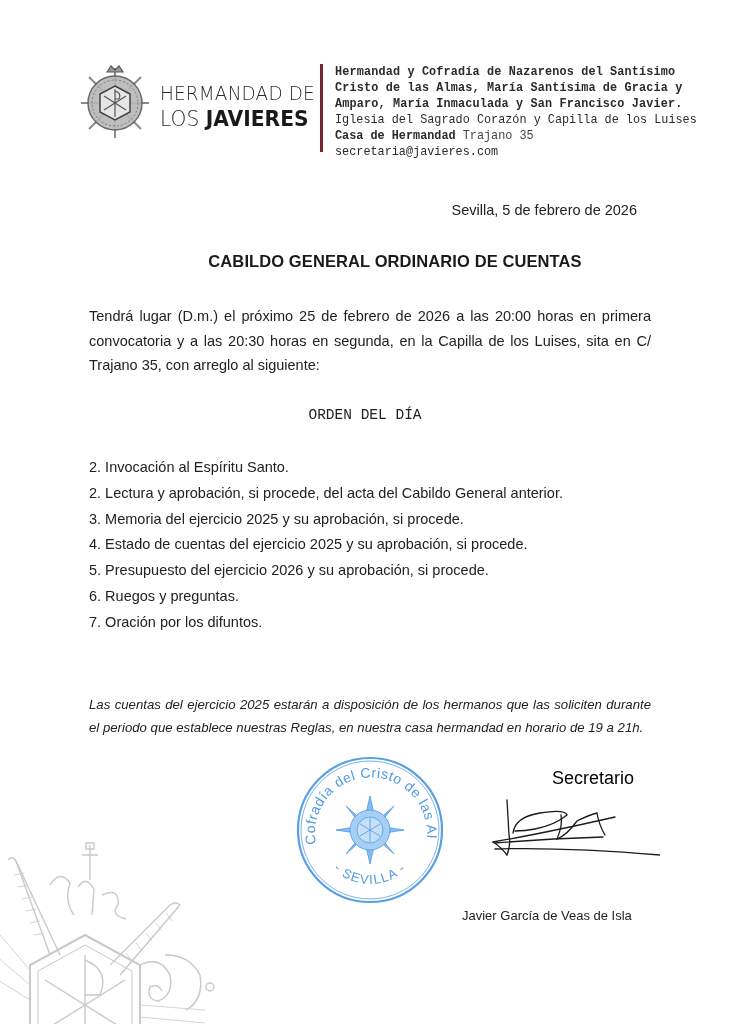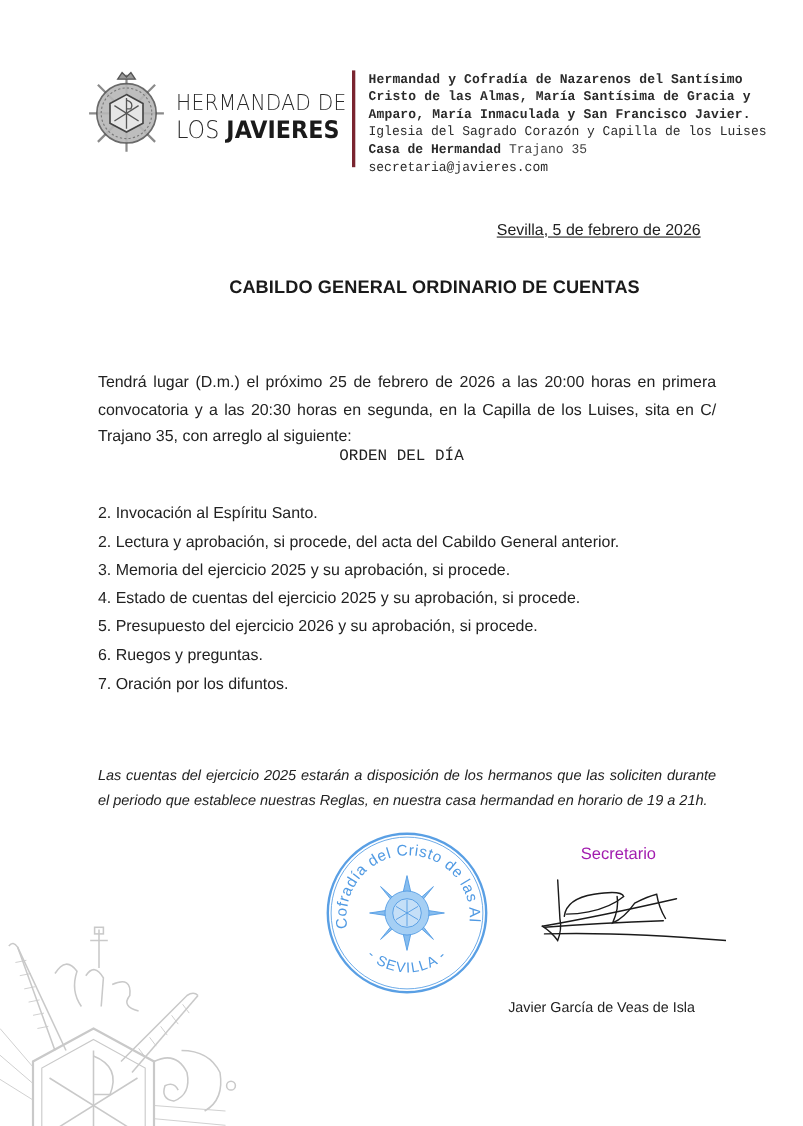--- a/index.html
+++ b/index.html
@@ -92,21 +92,20 @@
     .header-info .semi { font-weight: 700; }
     .header-info .light { font-weight: 400; color: #444; }
 
     
     .date-line {
       position: absolute;
       right: 93px;
       top: 202px;
       font-size: 14.5px;
       color: #222;
-      text-decoration: underline;
     }
     .doc-title {
       position: absolute;
       left: 0;
       width: 730px;
       top: 252px;
       text-align: center;
       font-size: 16.5px;
       font-weight: 700;
       color: #1a1a1a;
@@ -115,21 +114,20 @@
     }
     .intro {
       position: absolute;
       left: 89px;
       width: 562px;
       top: 304px;
       font-size: 14.5px;
       line-height: 24.5px;
       color: #222;
       text-align: justify;
-      margin-top: 32px;
     }
     .agenda-title {
       position: absolute;
       left: 0;
       width: 730px;
       top: 407px;
       text-align: center;
       font-size: 14.5px;
       color: #222;
       font-family: Liberation Mono, monospace;
@@ -165,24 +163,24 @@
     
     .stamp {
       position: absolute;
       left: 292px;
       top: 752px;
       width: 156px;
       height: 156px;
     }
     .role-label {
       position: absolute;
-      left: 528px;
+      left: 552px;
       top: 768px;
-      font-size: 15px;
-      color: #a21caf;
+      font-size: 18px;
+      color: #000000;
     }
     .signature {
       position: absolute;
       left: 485px;
       top: 795px;
       width: 175px;
       height: 75px;
     }
     .signer-name {
       position: absolute;

